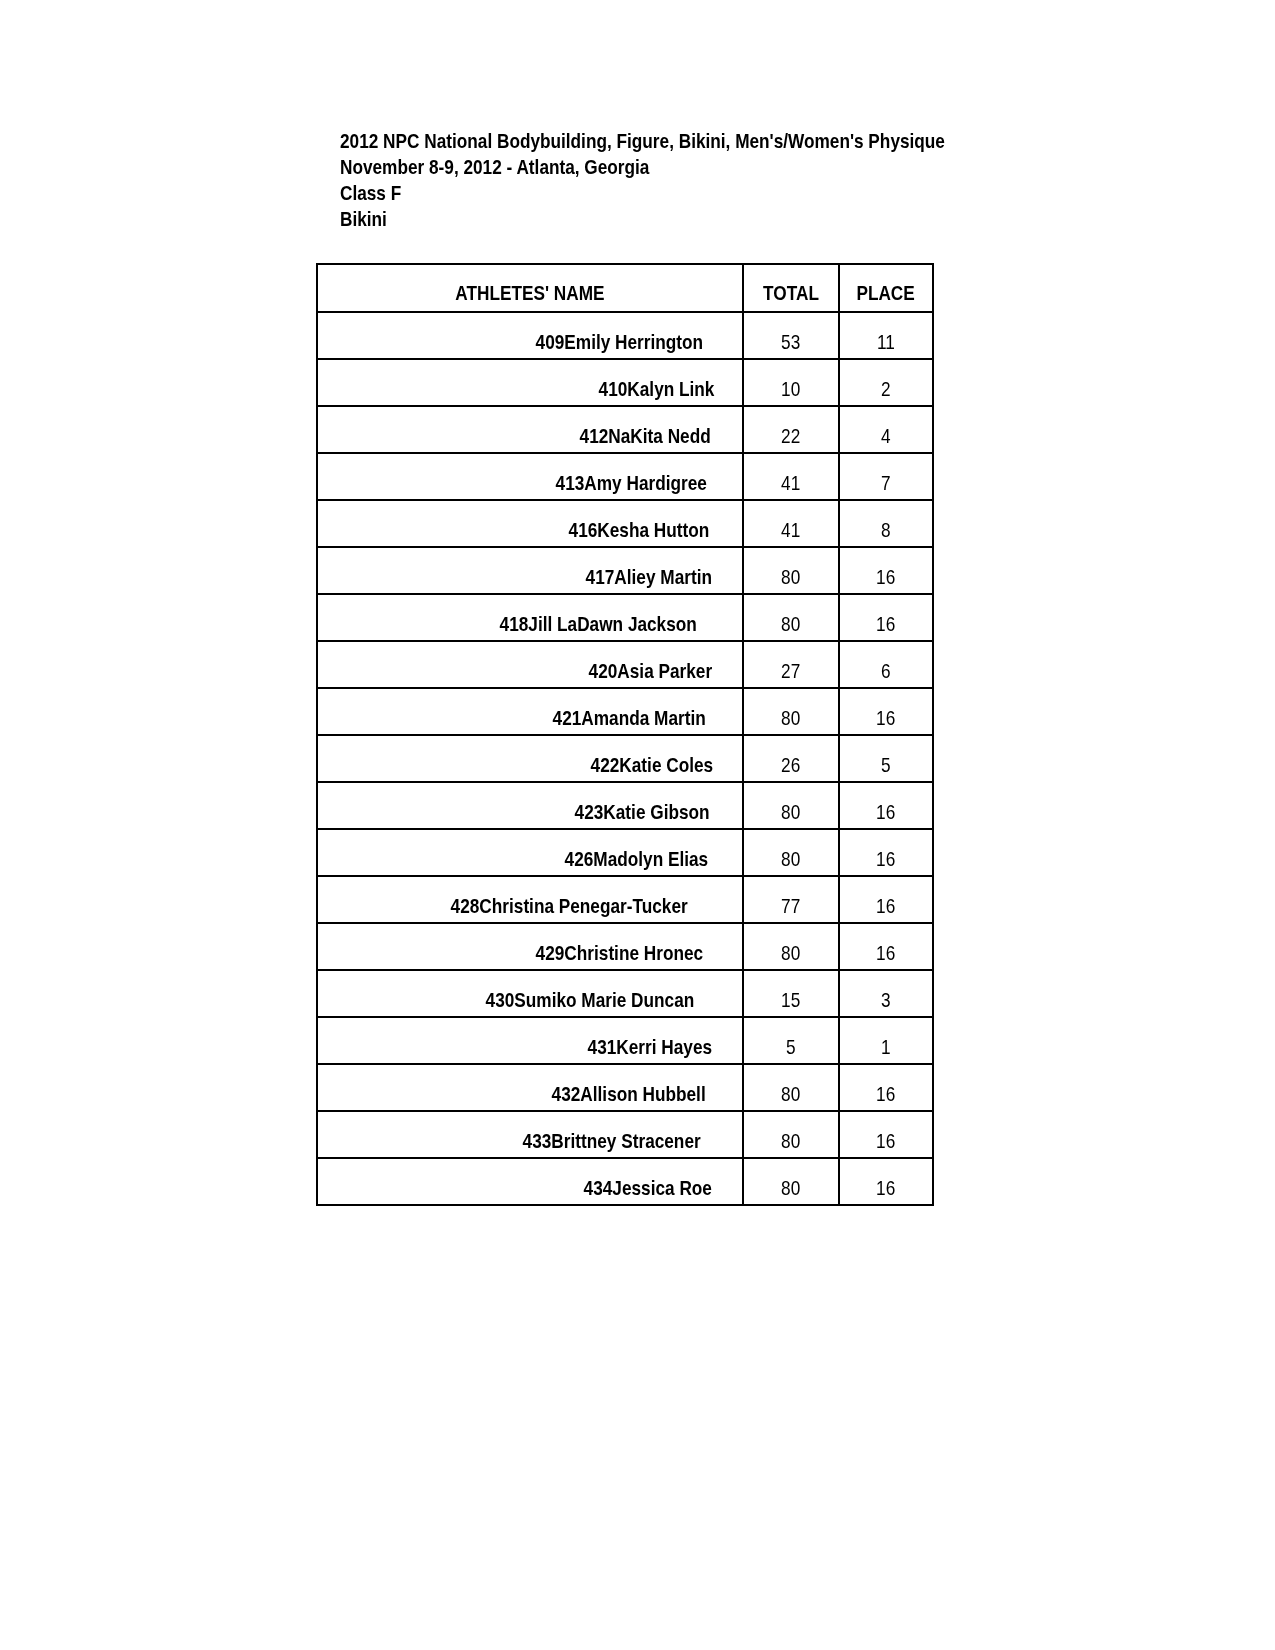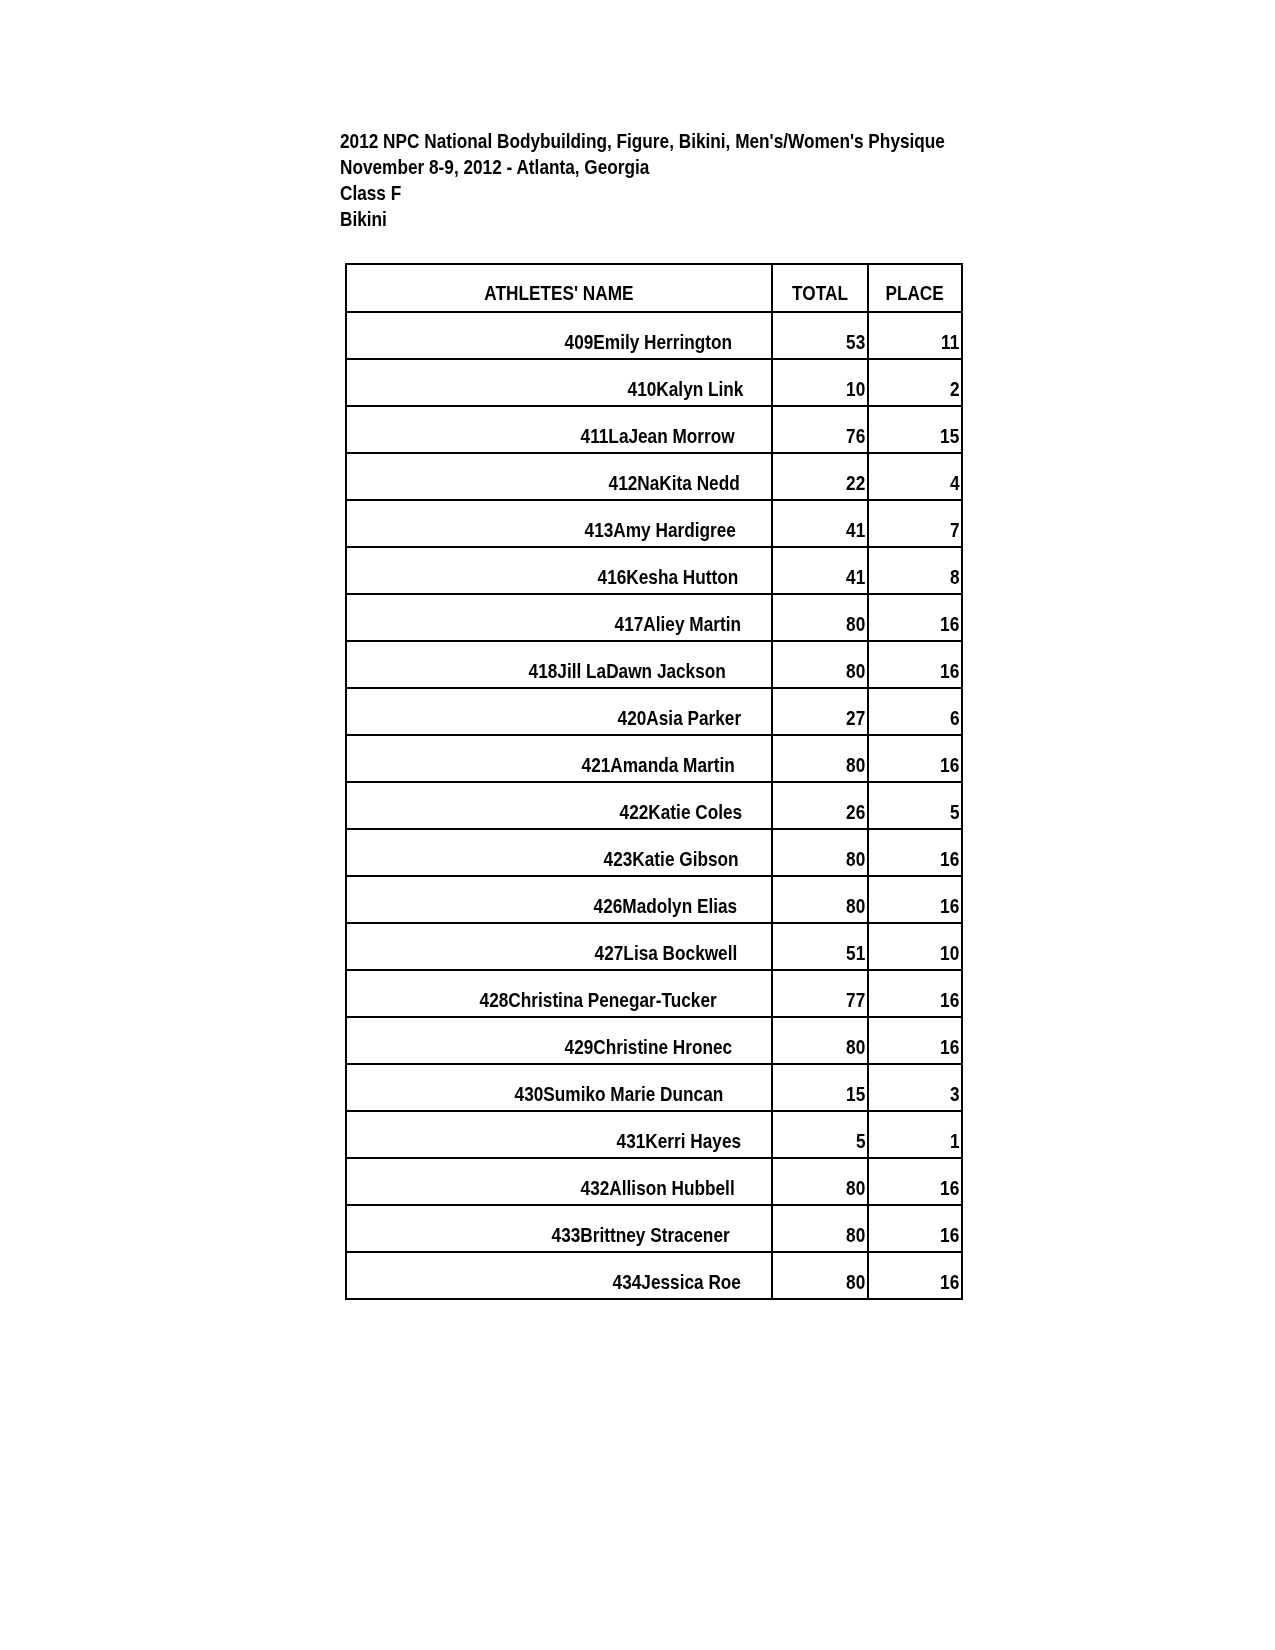--- a/index.html
+++ b/index.html
@@ -33,21 +33,21 @@
     line-height: 26px;
   }
   .clip {
     width: 610px;
     height: 26px;
     overflow: hidden;
   }
 
   table.results {
     position: absolute;
-    left: 345px;
+    left: 316px;
     top: 263px;
     border-collapse: collapse;
     table-layout: fixed;
   }
   .results th, .results td {
     border: 2px solid #000000;
     vertical-align: bottom;
     padding: 0;
     font-size: 21px;
     overflow: hidden;
@@ -61,22 +61,22 @@
   .results td {
     height: 41px;
     padding-bottom: 4px;
   }
   td.name-cell {
     text-align: right;
     padding-left: 12px;
     font-weight: bold;
   }
   td.num-cell {
-    text-align: right;
-    font-weight: bold;
+    text-align: center;
+    font-weight: normal;
   }
   .num {
     display: inline-block;
     width: 48px;
   }
 </style>
 </head>
 <body>
 
 <header class="doc-header">
@@ -135,33 +135,20 @@
       </span>
     </td>
     <td class="num-cell">
       <span class="ctext">10</span>
     </td>
     <td class="num-cell">
       <span class="ctext">2</span>
     </td>
   </tr>
 
-  <tr>
-    <td class="name-cell">
-      <span class="ctext left">
-        <span class="num">411</span><span>LaJean Morrow</span>
-      </span>
-    </td>
-    <td class="num-cell">
-      <span class="ctext">76</span>
-    </td>
-    <td class="num-cell">
-      <span class="ctext">15</span>
-    </td>
-  </tr>
 
   <tr>
     <td class="name-cell">
       <span class="ctext left">
         <span class="num">412</span><span>NaKita Nedd</span>
       </span>
     </td>
     <td class="num-cell">
       <span class="ctext">22</span>
     </td>
@@ -294,33 +281,20 @@
       </span>
     </td>
     <td class="num-cell">
       <span class="ctext">80</span>
     </td>
     <td class="num-cell">
       <span class="ctext">16</span>
     </td>
   </tr>
 
-  <tr>
-    <td class="name-cell">
-      <span class="ctext left">
-        <span class="num">427</span><span>Lisa Bockwell</span>
-      </span>
-    </td>
-    <td class="num-cell">
-      <span class="ctext">51</span>
-    </td>
-    <td class="num-cell">
-      <span class="ctext">10</span>
-    </td>
-  </tr>
 
   <tr>
     <td class="name-cell">
       <span class="ctext left">
         <span class="num">428</span><span>Christina Penegar-Tucker</span>
       </span>
     </td>
     <td class="num-cell">
       <span class="ctext">77</span>
     </td>

